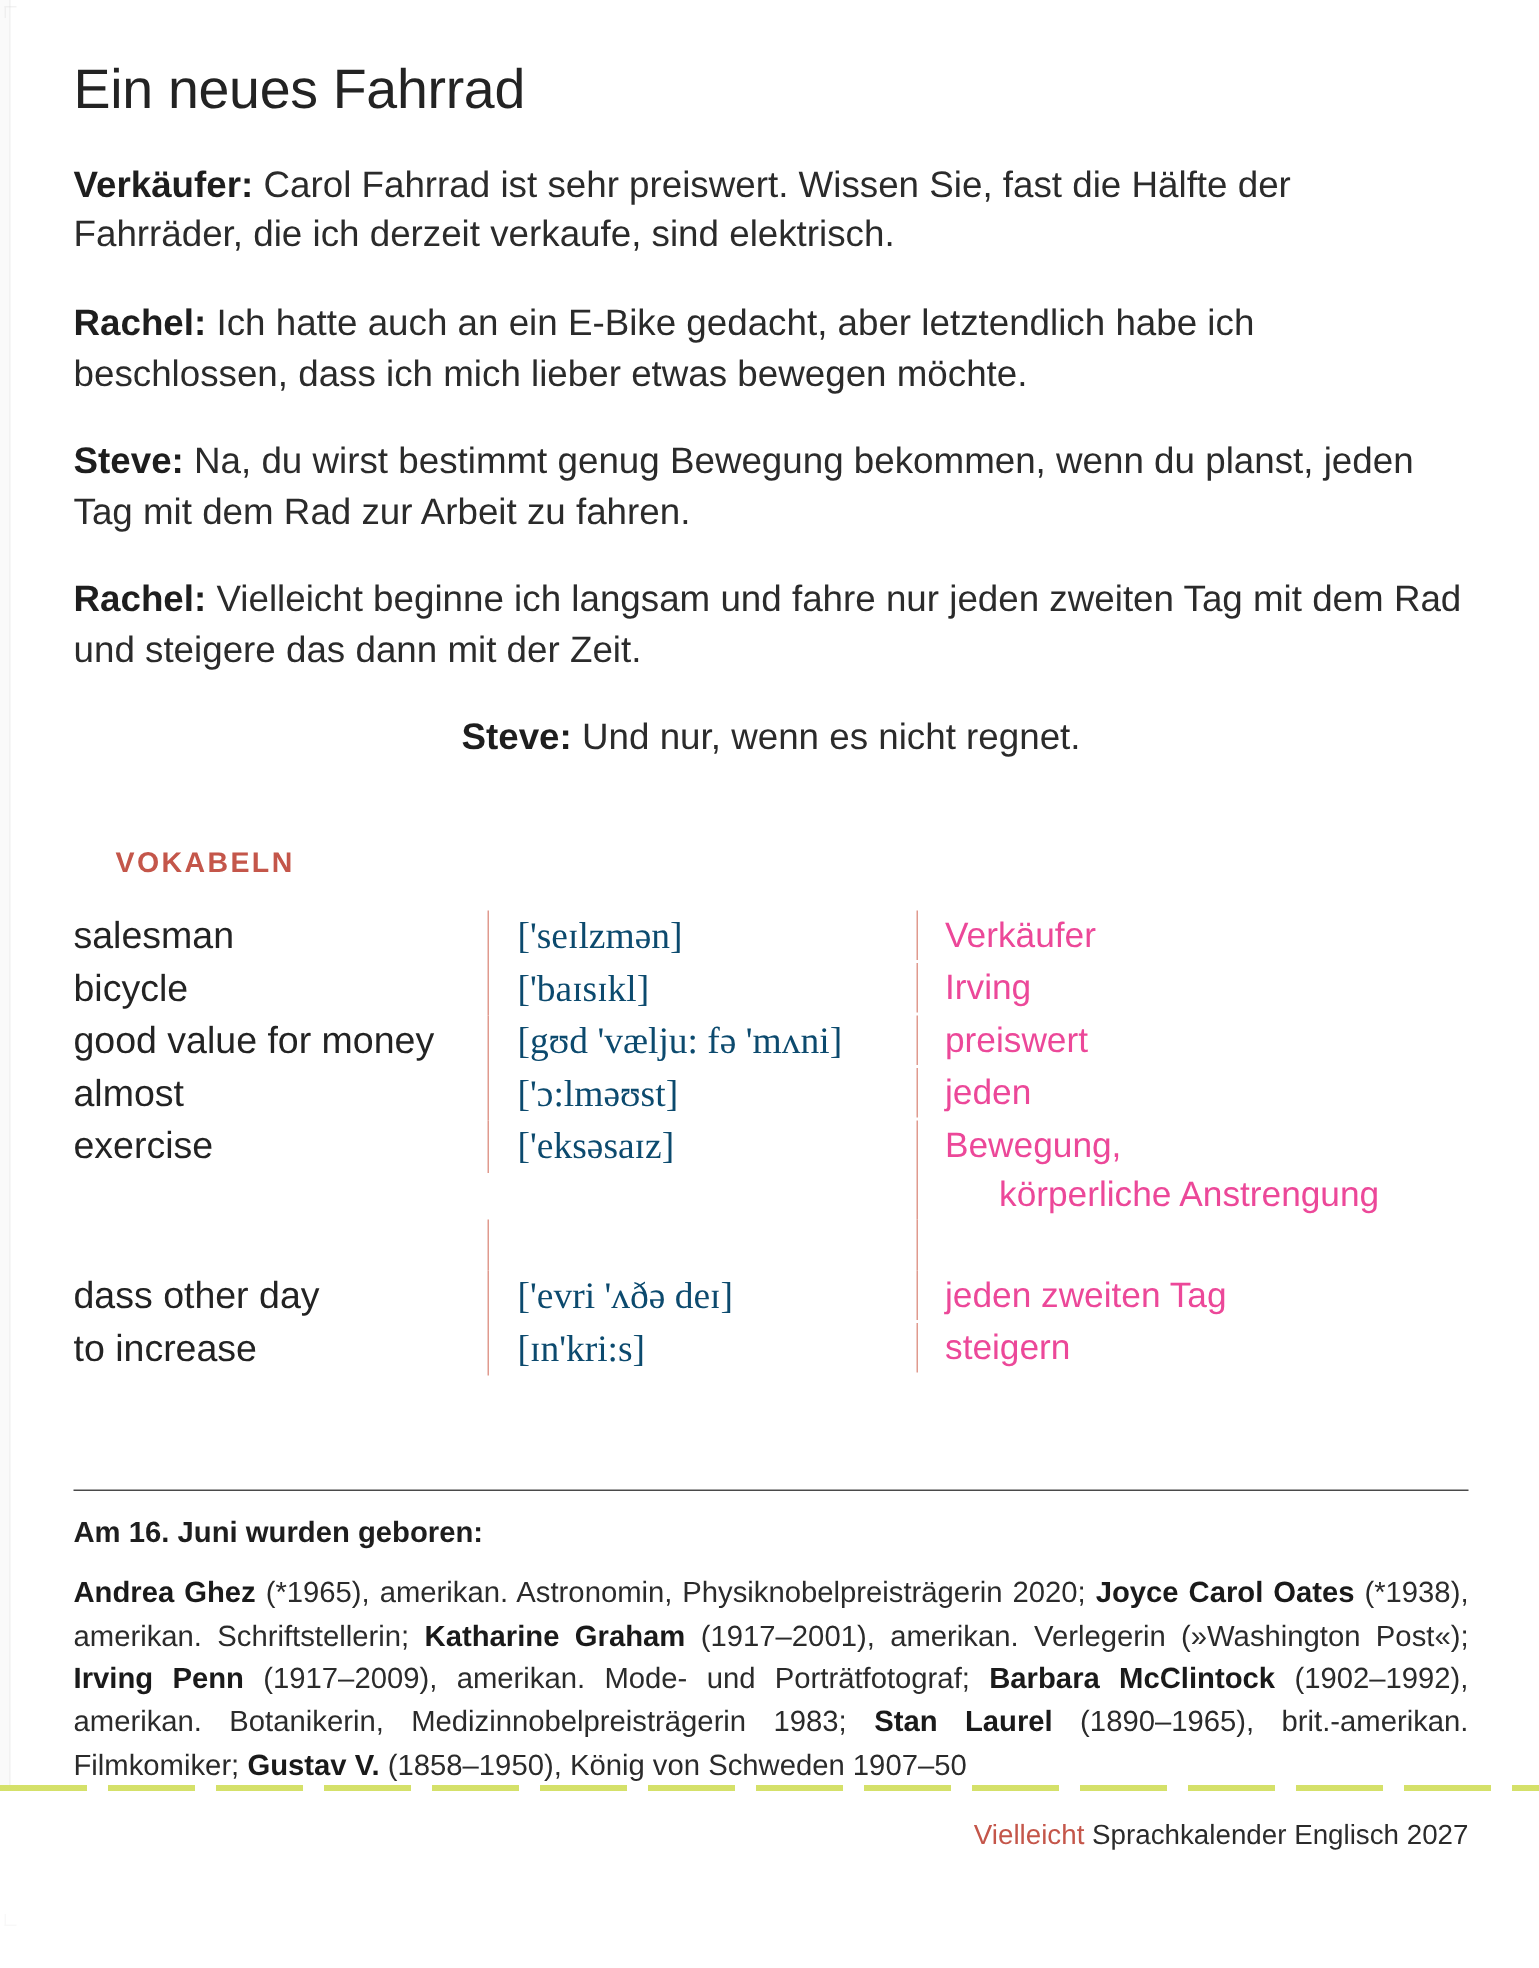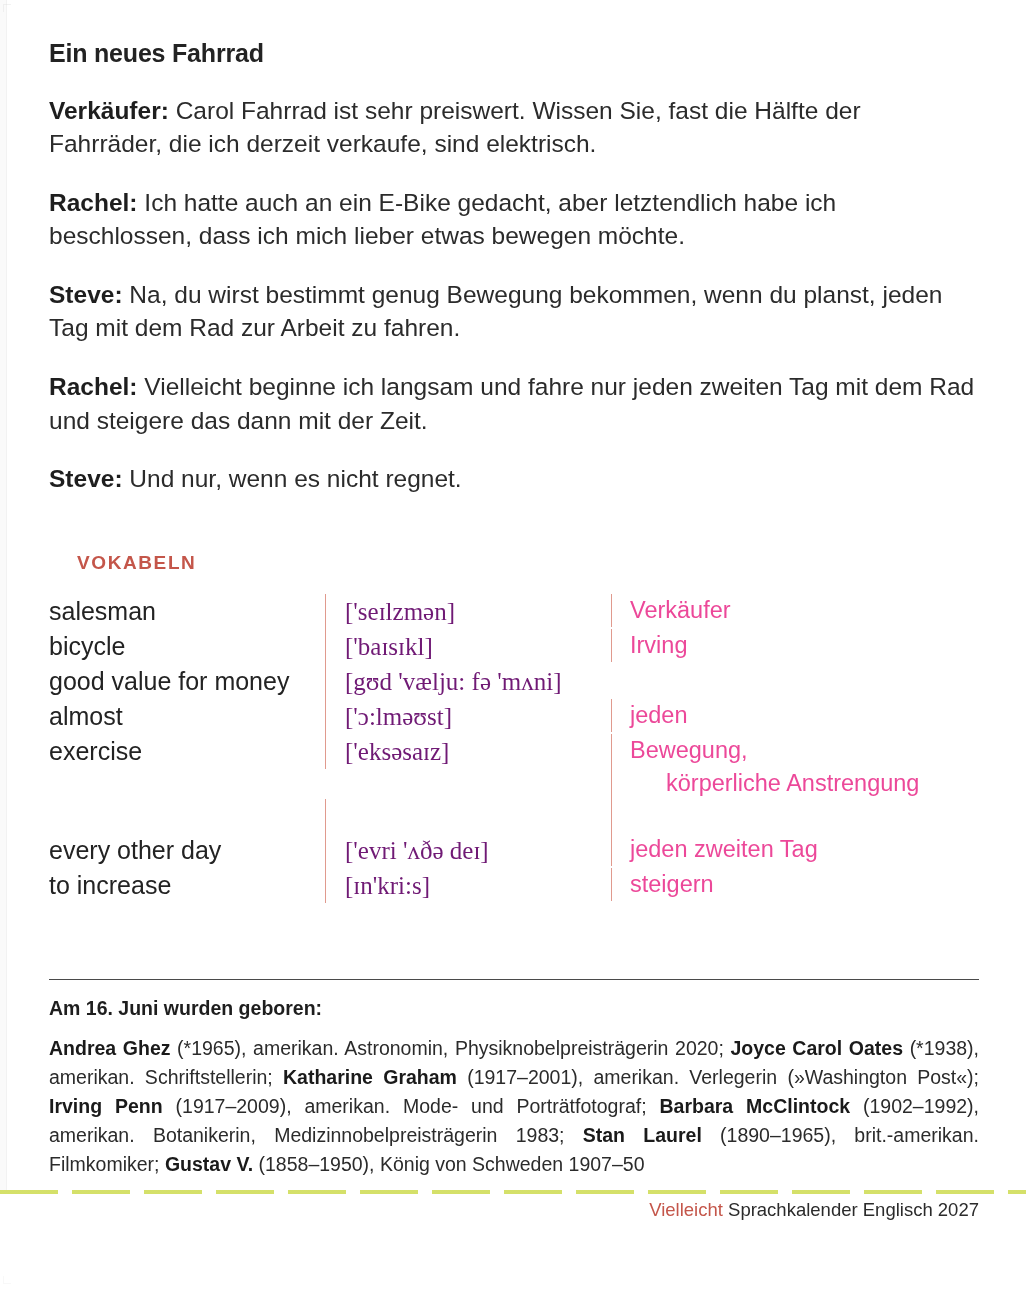--- a/index.html
+++ b/index.html
@@ -36,41 +36,41 @@
 
   .content {
     position: absolute;
     left: 49px;
     top: 0;
     width: 930px;
   }
 
   
   .title {
-    font-size: 25px;
-    font-weight: bold;
+    font-size: 37px;
+    font-weight: normal;
     letter-spacing: -0.2px;
     color: #232323;
     margin: 0;
     padding-top: 40px;
     line-height: 1.1;
   }
 
   
   .dialogue {
     margin-top: 26px;
   }
   .dlg-line {
     font-size: 24.5px;
     line-height: 1.38;
     color: #2b2b2b;
     margin-bottom: 16px;
     max-width: 930px;
   }
-  .dlg-line:last-child { margin-bottom: 0; }
+  .dlg-line:last-child { margin-bottom: 0; text-align: center; }
   .speaker {
     font-weight: bold;
     color: #1e1e1e;
   }
 
   
   .vocab-heading {
     margin-top: 56px;
     font-size: 19px;
     font-weight: bold;
@@ -99,21 +99,21 @@
     line-height: 1.4;
     color: #232323;
     padding-right: 8px;
   }
   .col-ipa {
     width: 286px;
     flex: 0 0 286px;
     font-family: "Liberation Serif", serif;
     font-size: 25px;
     line-height: 1.4;
-    color: #701a75;
+    color: #0c4a6e;
     padding-left: 19px;
     border-left: 1.6px solid #e09a8e;
   }
   .col-de {
     flex: 1 1 auto;
     font-family: "Liberation Sans", sans-serif;
     font-size: 23.5px;
     line-height: 1.4;
     color: #ec4899;
     padding-left: 18px;
@@ -210,38 +210,39 @@
           <div class="col-de"><span>Verkäufer</span></div>
         </div>
         <div class="vrow">
           <div class="col-en">bicycle</div>
           <div class="col-ipa">['baɪsɪkl]</div>
           <div class="col-de"><span>Irving</span></div>
         </div>
         <div class="vrow">
           <div class="col-en">good value for money</div>
           <div class="col-ipa">[gʊd 'vælju: fə 'mʌni]</div>
+          <div class="col-de"><span>preiswert</span></div>
         </div>
         <div class="vrow">
           <div class="col-en">almost</div>
           <div class="col-ipa">['ɔ:lməʊst]</div>
           <div class="col-de"><span>jeden</span></div>
         </div>
         <div class="vrow">
           <div class="col-en">exercise</div>
           <div class="col-ipa">['eksəsaɪz]</div>
           <div class="col-de"><span>Bewegung,</span><span class="indent">körperliche Anstrengung</span></div>
         </div>
         <div class="vrow spacer">
           <div class="col-en"></div>
           <div class="col-ipa">&nbsp;</div>
           <div class="col-de">&nbsp;</div>
         </div>
         <div class="vrow">
-          <div class="col-en">every other day</div>
+          <div class="col-en">dass other day</div>
           <div class="col-ipa">['evri 'ʌðə deɪ]</div>
           <div class="col-de"><span>jeden zweiten Tag</span></div>
         </div>
         <div class="vrow">
           <div class="col-en">to increase</div>
           <div class="col-ipa">[ɪn'kri:s]</div>
           <div class="col-de"><span>steigern</span></div>
         </div>
       </div>
 

